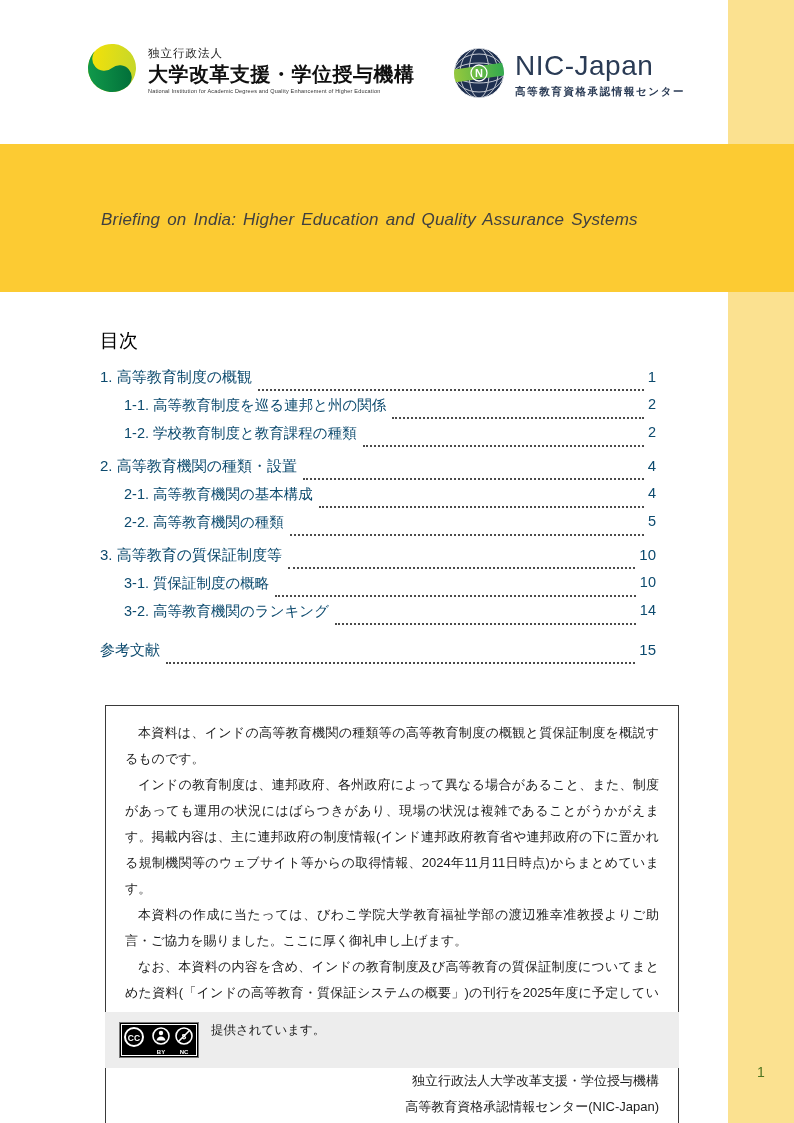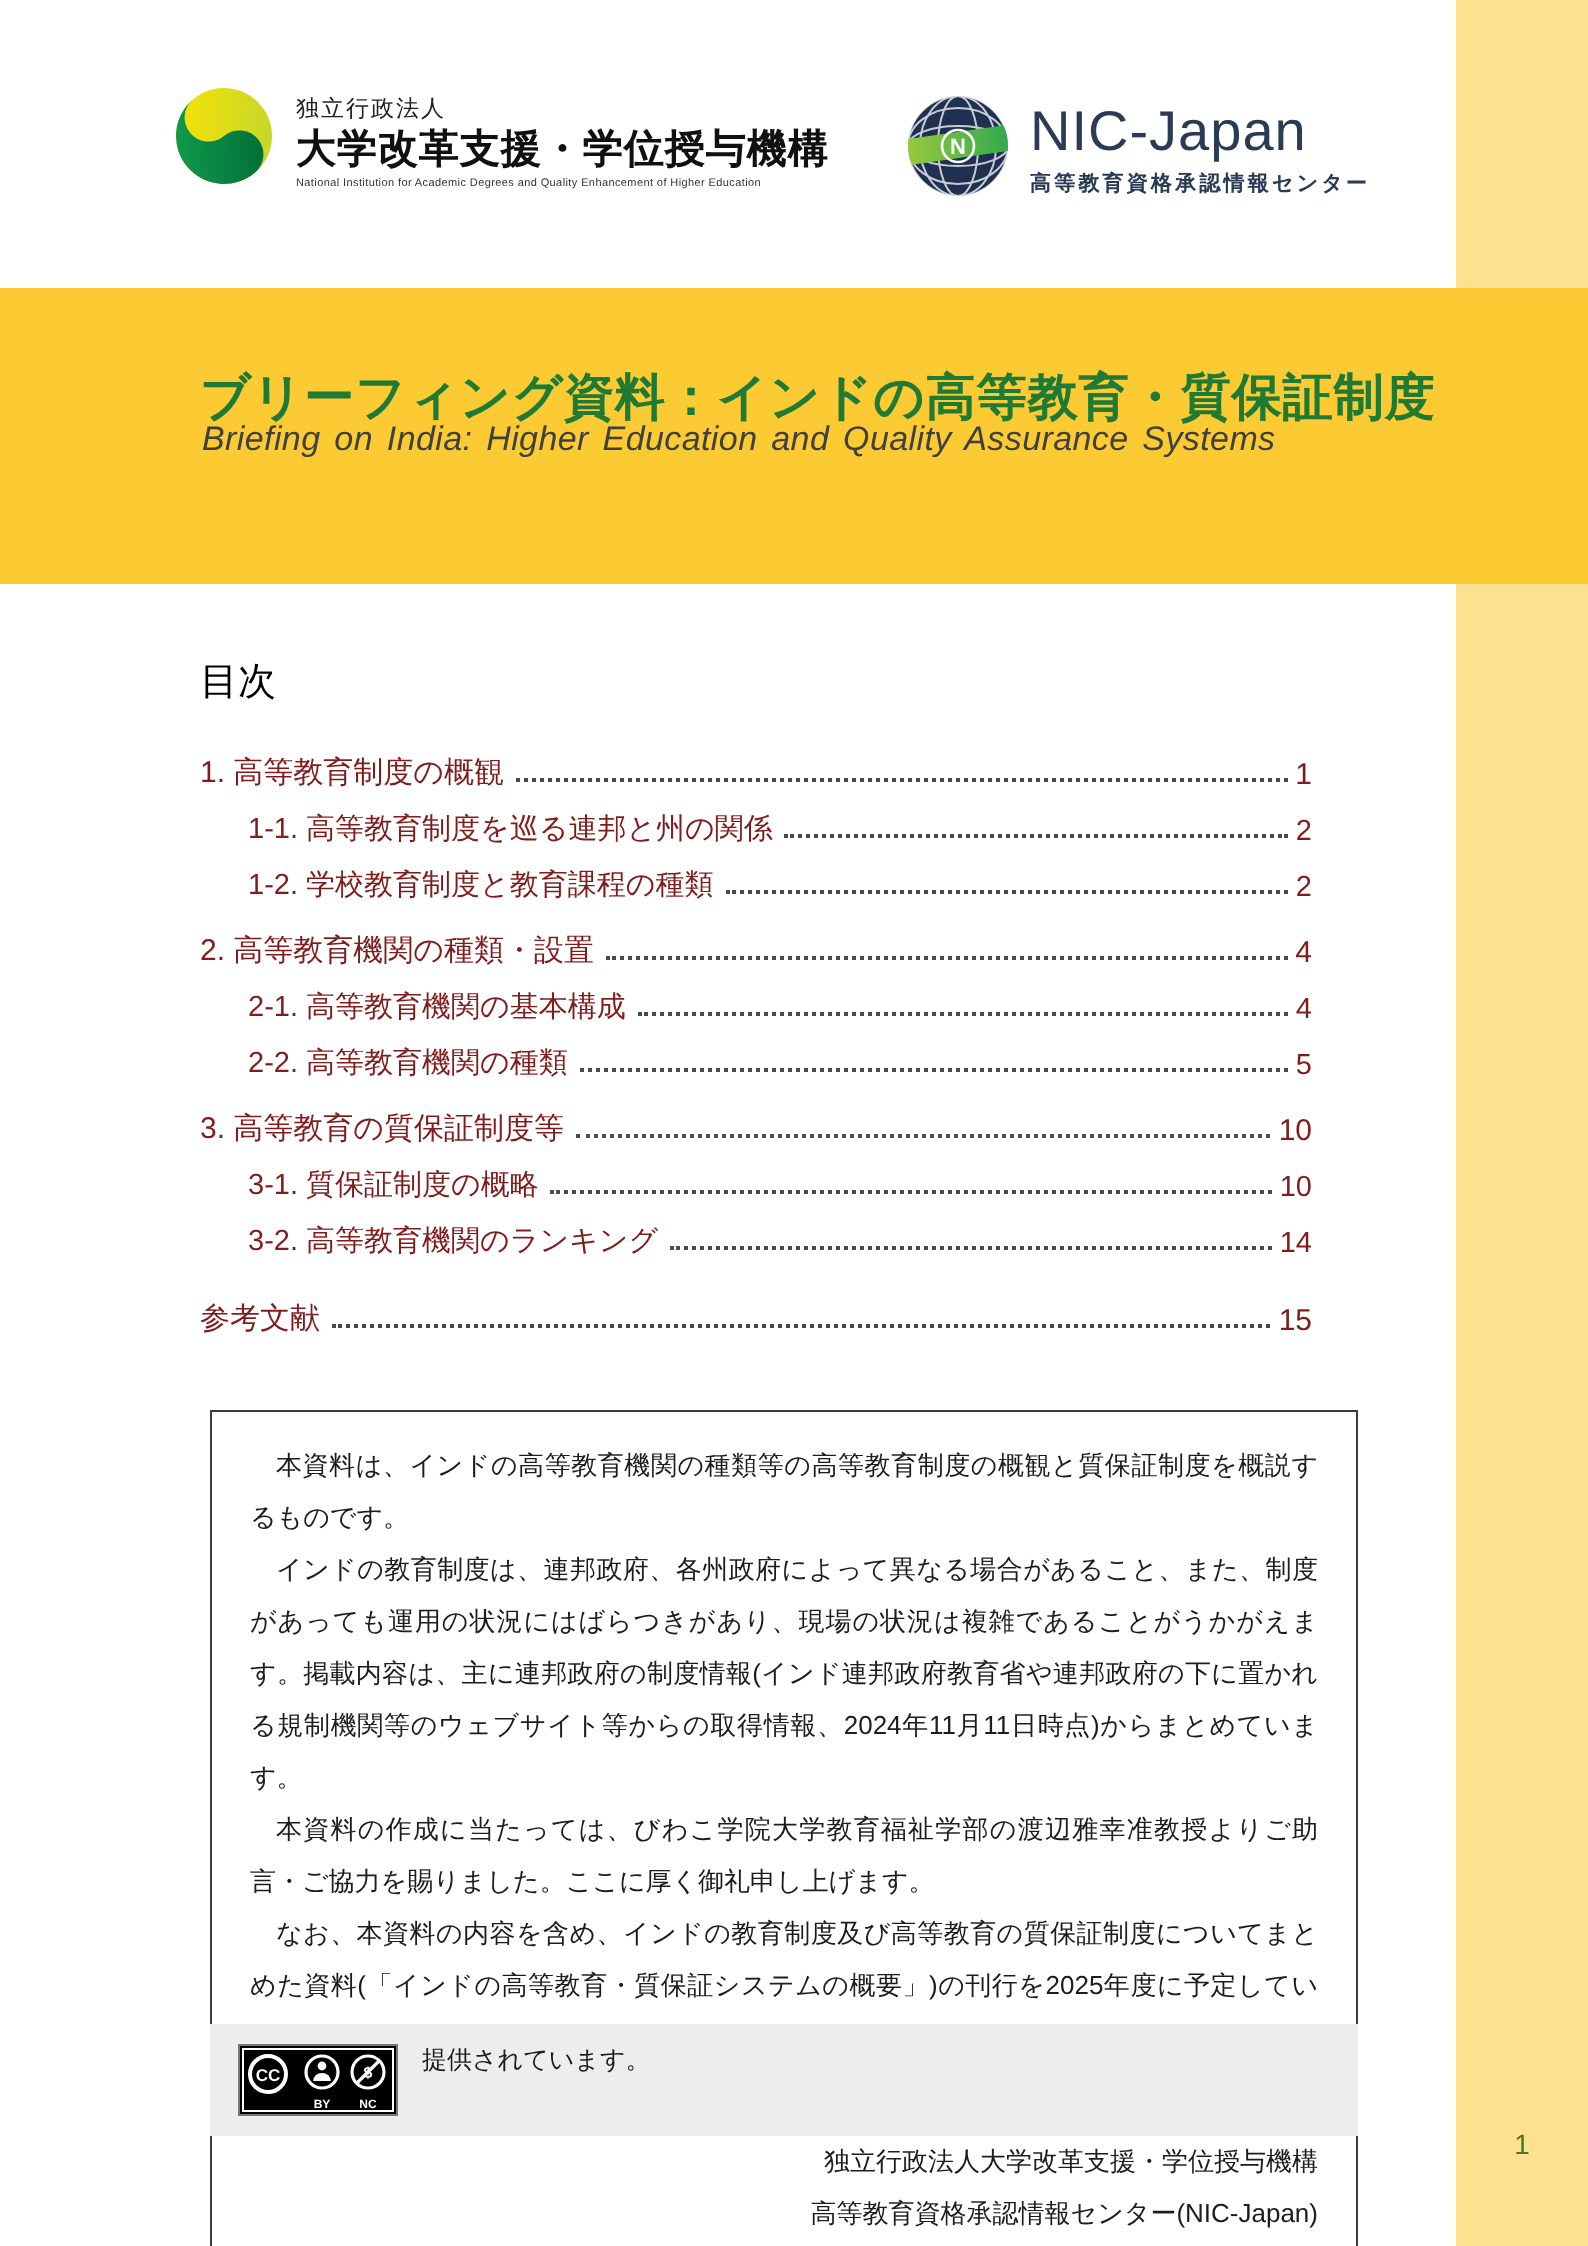--- a/index.html
+++ b/index.html
@@ -31,21 +31,21 @@
   }
   .banner-subtitle {
     position:absolute; left:101px; top:66px;
     font-size:17px; font-style:italic; font-weight:400; color:#404040;
     word-spacing:2px; letter-spacing:0.2px;
   }
 
   
   .toc-heading { position:absolute; left:100px; top:328px; font-size:19px; color:#000000; }
   .toc { position:absolute; left:100px; top:368px; width:556px; }
-  .toc-row { display:flex; align-items:flex-end; height:28px; font-size:15px; color:#7f1d1d; }
+  .toc-row { display:flex; height:28px; font-size:15px; color:#0c4a6e; }
   .toc-row.lvl2 { padding-left:24px; font-size:14.5px; }
   .toc-row.gap { margin-top:5px; }
   .toc-row.biggap { margin-top:11px; }
   .toc-label { white-space:nowrap; }
   .toc-leader { flex:1; border-bottom:2px dotted #4a4a4a; margin:0 4px 5px 6px; min-width:20px; }
   .toc-page { white-space:nowrap; }
 
   
   .notice-box {
     position:absolute; left:105px; top:705px; width:574px;
@@ -124,21 +124,20 @@
         <text x="27" y="31" text-anchor="middle" font-size="11" font-weight="bold" fill="#ffffff" font-family="Liberation Sans, sans-serif">N</text>
       </svg>
     </span>
     <span class="nic-text">
       <div class="name">NIC-Japan</div>
       <div class="sub">高等教育資格承認情報センター</div>
     </span>
   </div>
 
   <div class="banner">
-    <div class="banner-title">ブリーフィング資料：インドの高等教育・質保証制度</div>
     <div class="banner-subtitle">Briefing on India: Higher Education and Quality Assurance Systems</div>
   </div>
 
   <div class="toc-heading">目次</div>
 
   <div class="toc">
     <div class="toc-row lvl1">
       <span class="toc-label">1. 高等教育制度の概観</span>
       <span class="toc-leader"></span>
       <span class="toc-page">1</span>

